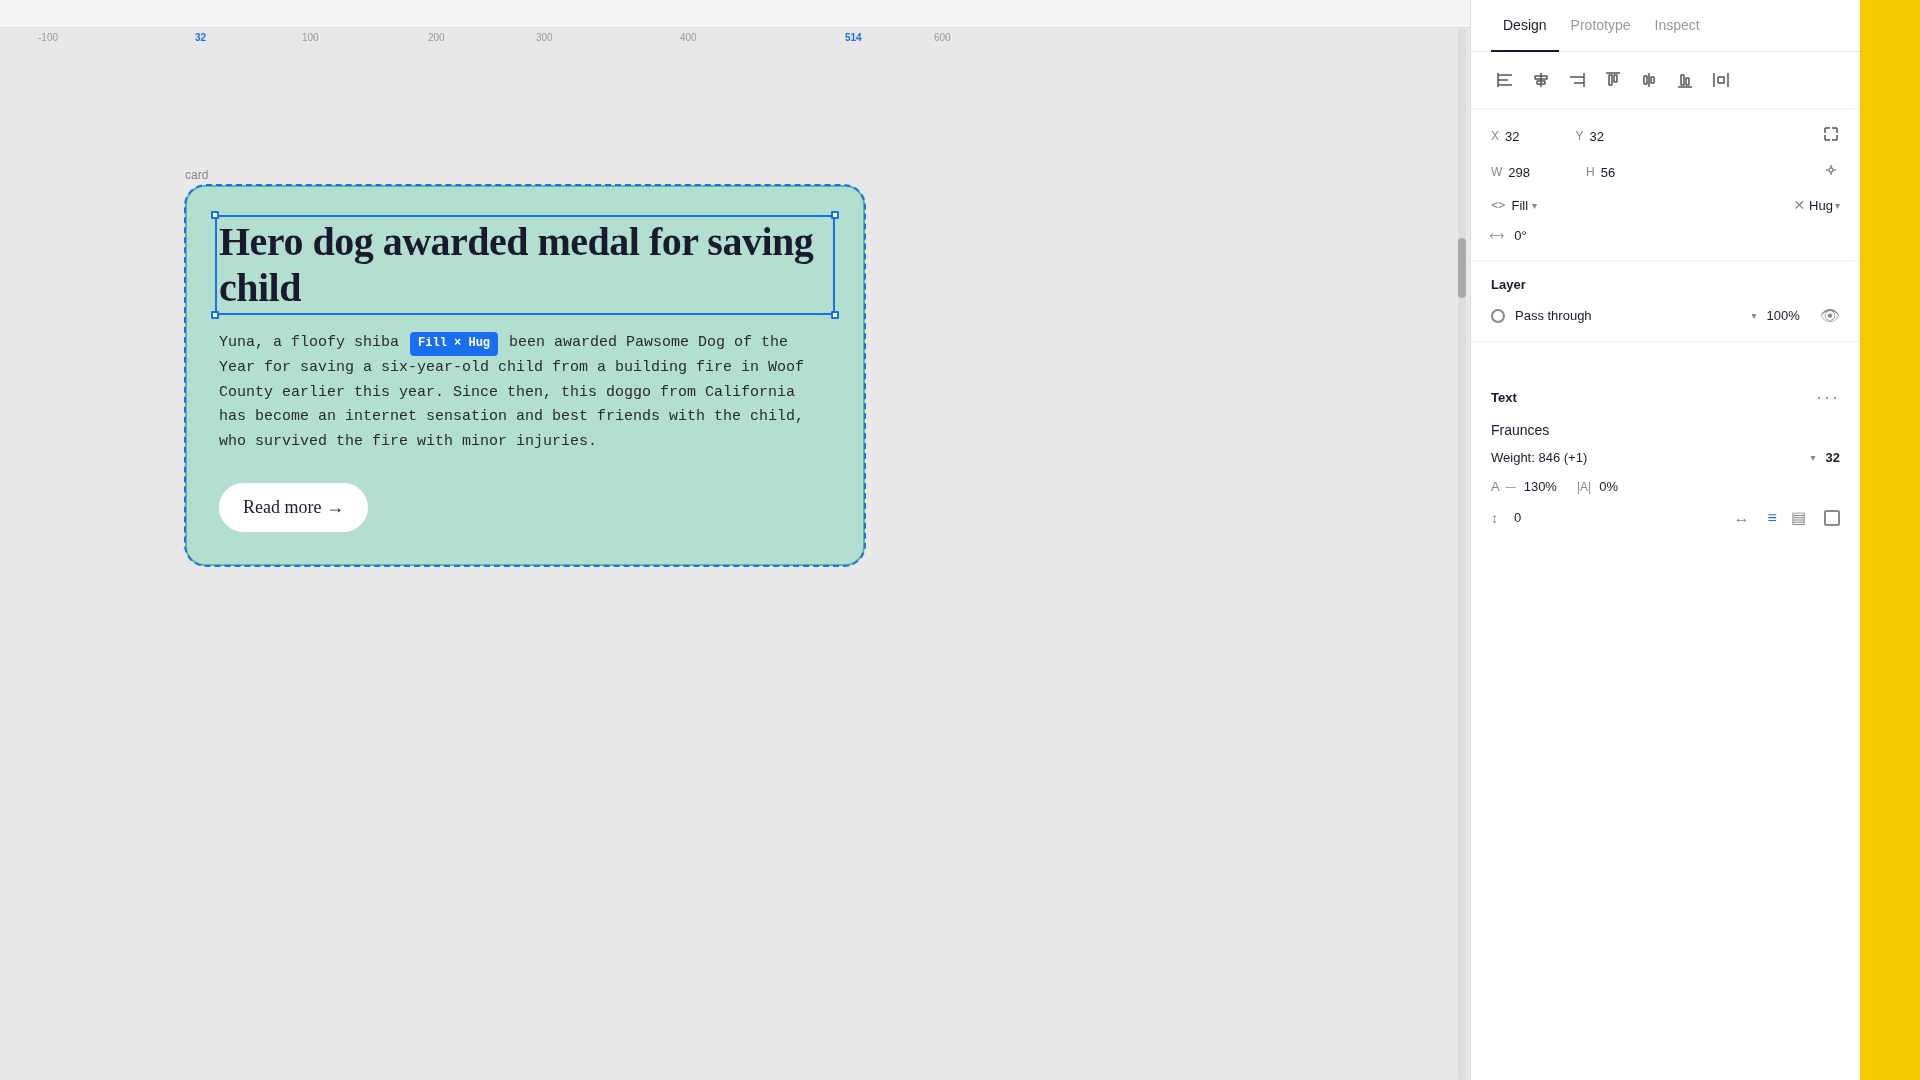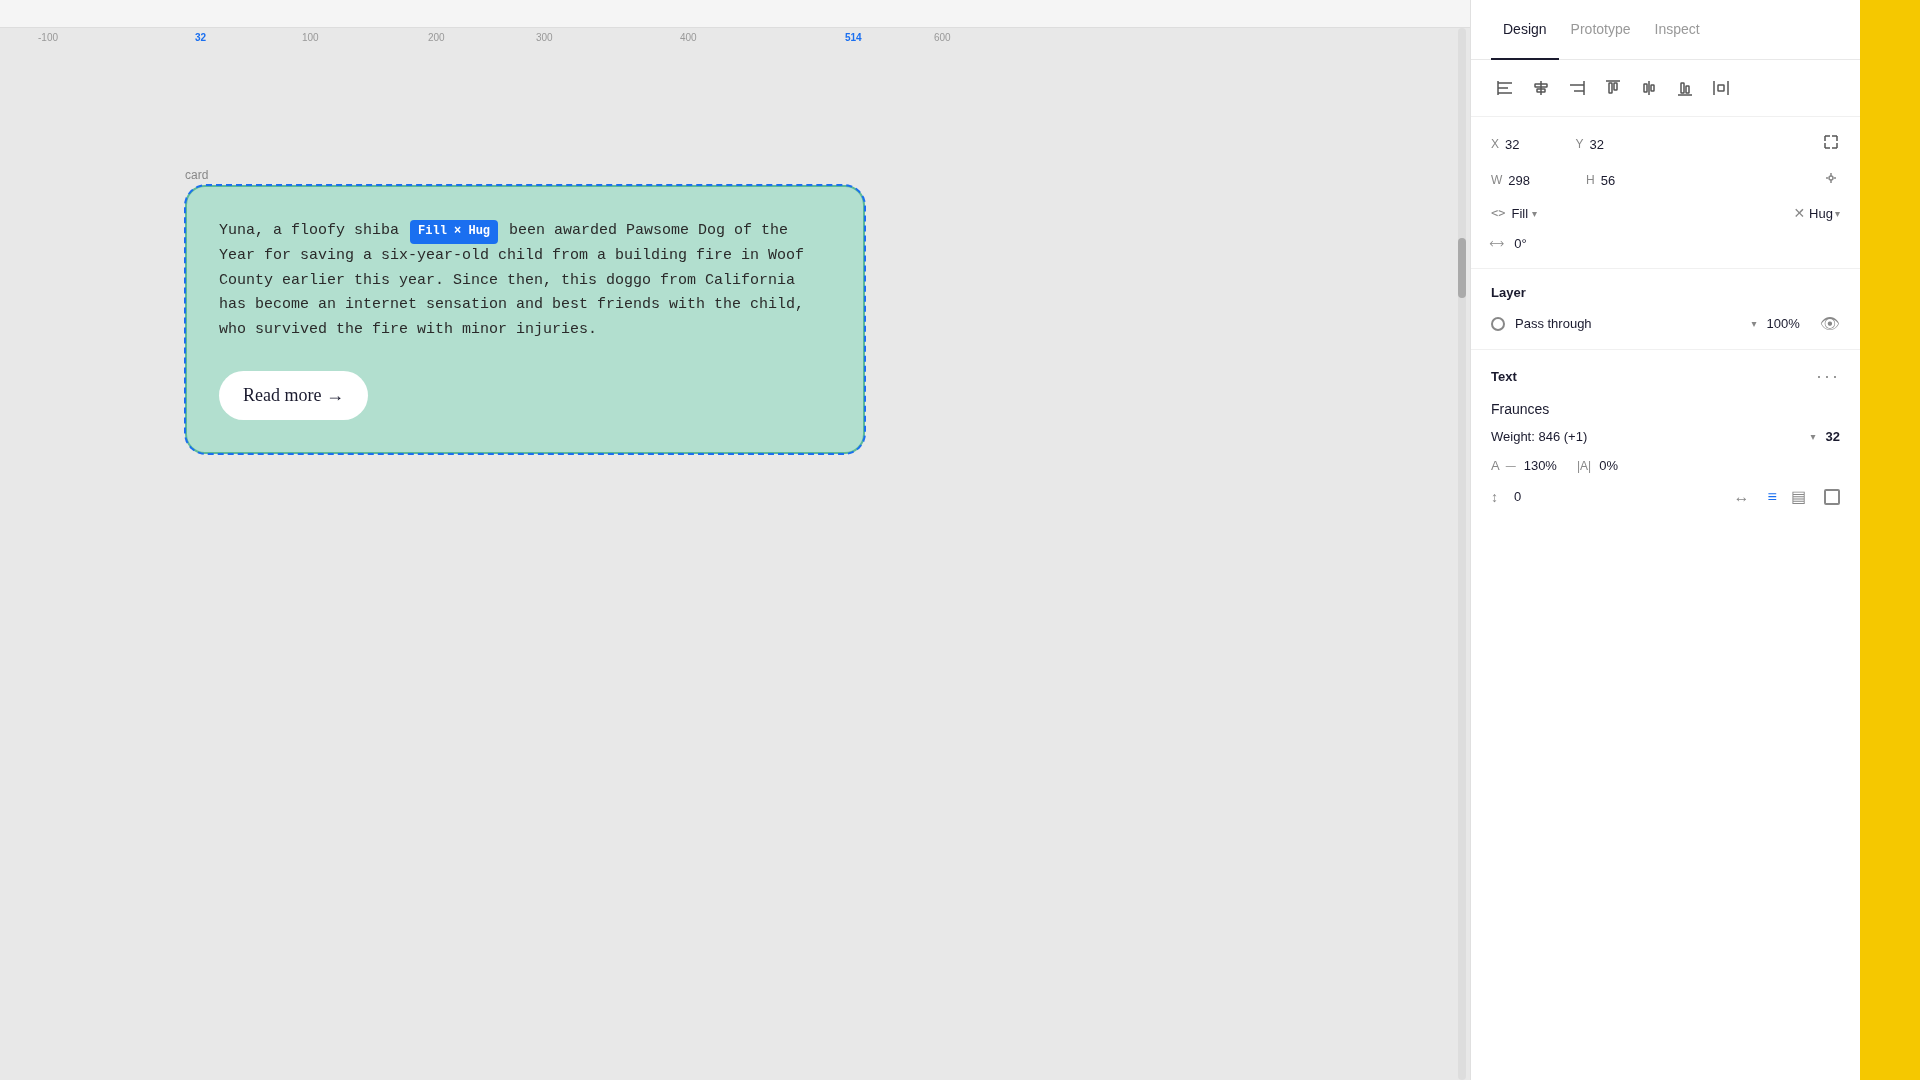--- a/index.html
+++ b/index.html
@@ -193,21 +193,21 @@
       height: 1080px;
       flex-shrink: 0;
     }
 
     
     .panel-tabs {
       display: flex;
       align-items: center;
       border-bottom: 1px solid #e8e8e8;
       padding: 0 20px;
-      height: 60px;
+      height: 52px;
     }
     .panel-tab {
       font-size: 14px;
       font-weight: 500;
       color: #999;
       padding: 0 12px;
       height: 100%;
       display: flex;
       align-items: center;
       cursor: pointer;
@@ -307,20 +307,21 @@
     .eye-icon { color: #888; cursor: pointer; font-size: 16px; }
 
     
     .text-section {
       padding: 16px 20px;
     }
     .text-section-header {
       display: flex;
       align-items: center;
       margin-bottom: 14px;
+      margin-top: 29px;
     }
     .text-section-title {
       font-size: 13px;
       font-weight: 600;
       color: #1a1a2e;
       flex: 1;
     }
     .dots-icon { color: #888; cursor: pointer; font-size: 18px; letter-spacing: 2px; }
 
     .font-name {
@@ -385,20 +386,27 @@
   </div>
 
   <div class="card-label">card</div>
 
   <div class="card-wrapper">
     <div class="card">
       
       <div class="card-outer-selection"></div>
 
       
+      <div class="title-selection">
+        <div class="handle tl"></div>
+        <div class="handle tr"></div>
+        <div class="handle bl"></div>
+        <div class="handle br"></div>
+        <h1 class="card-title">Hero dog awarded medal for saving child</h1>
+      </div>
 
       
       <p class="card-body">
         <span>Yuna, a floofy shiba </span><span class="fill-hug-badge">Fill × Hug</span><span> been awarded Pawsome Dog of the Year for saving a six-year-old child from a building fire in Woof County earlier this year. Since then, this doggo from California has become an internet sensation and best friends with the child, who survived the fire with minor injuries.</span>
       </p>
 
       
       <button class="read-more-btn">Read more →</button>
     </div>
   </div>

